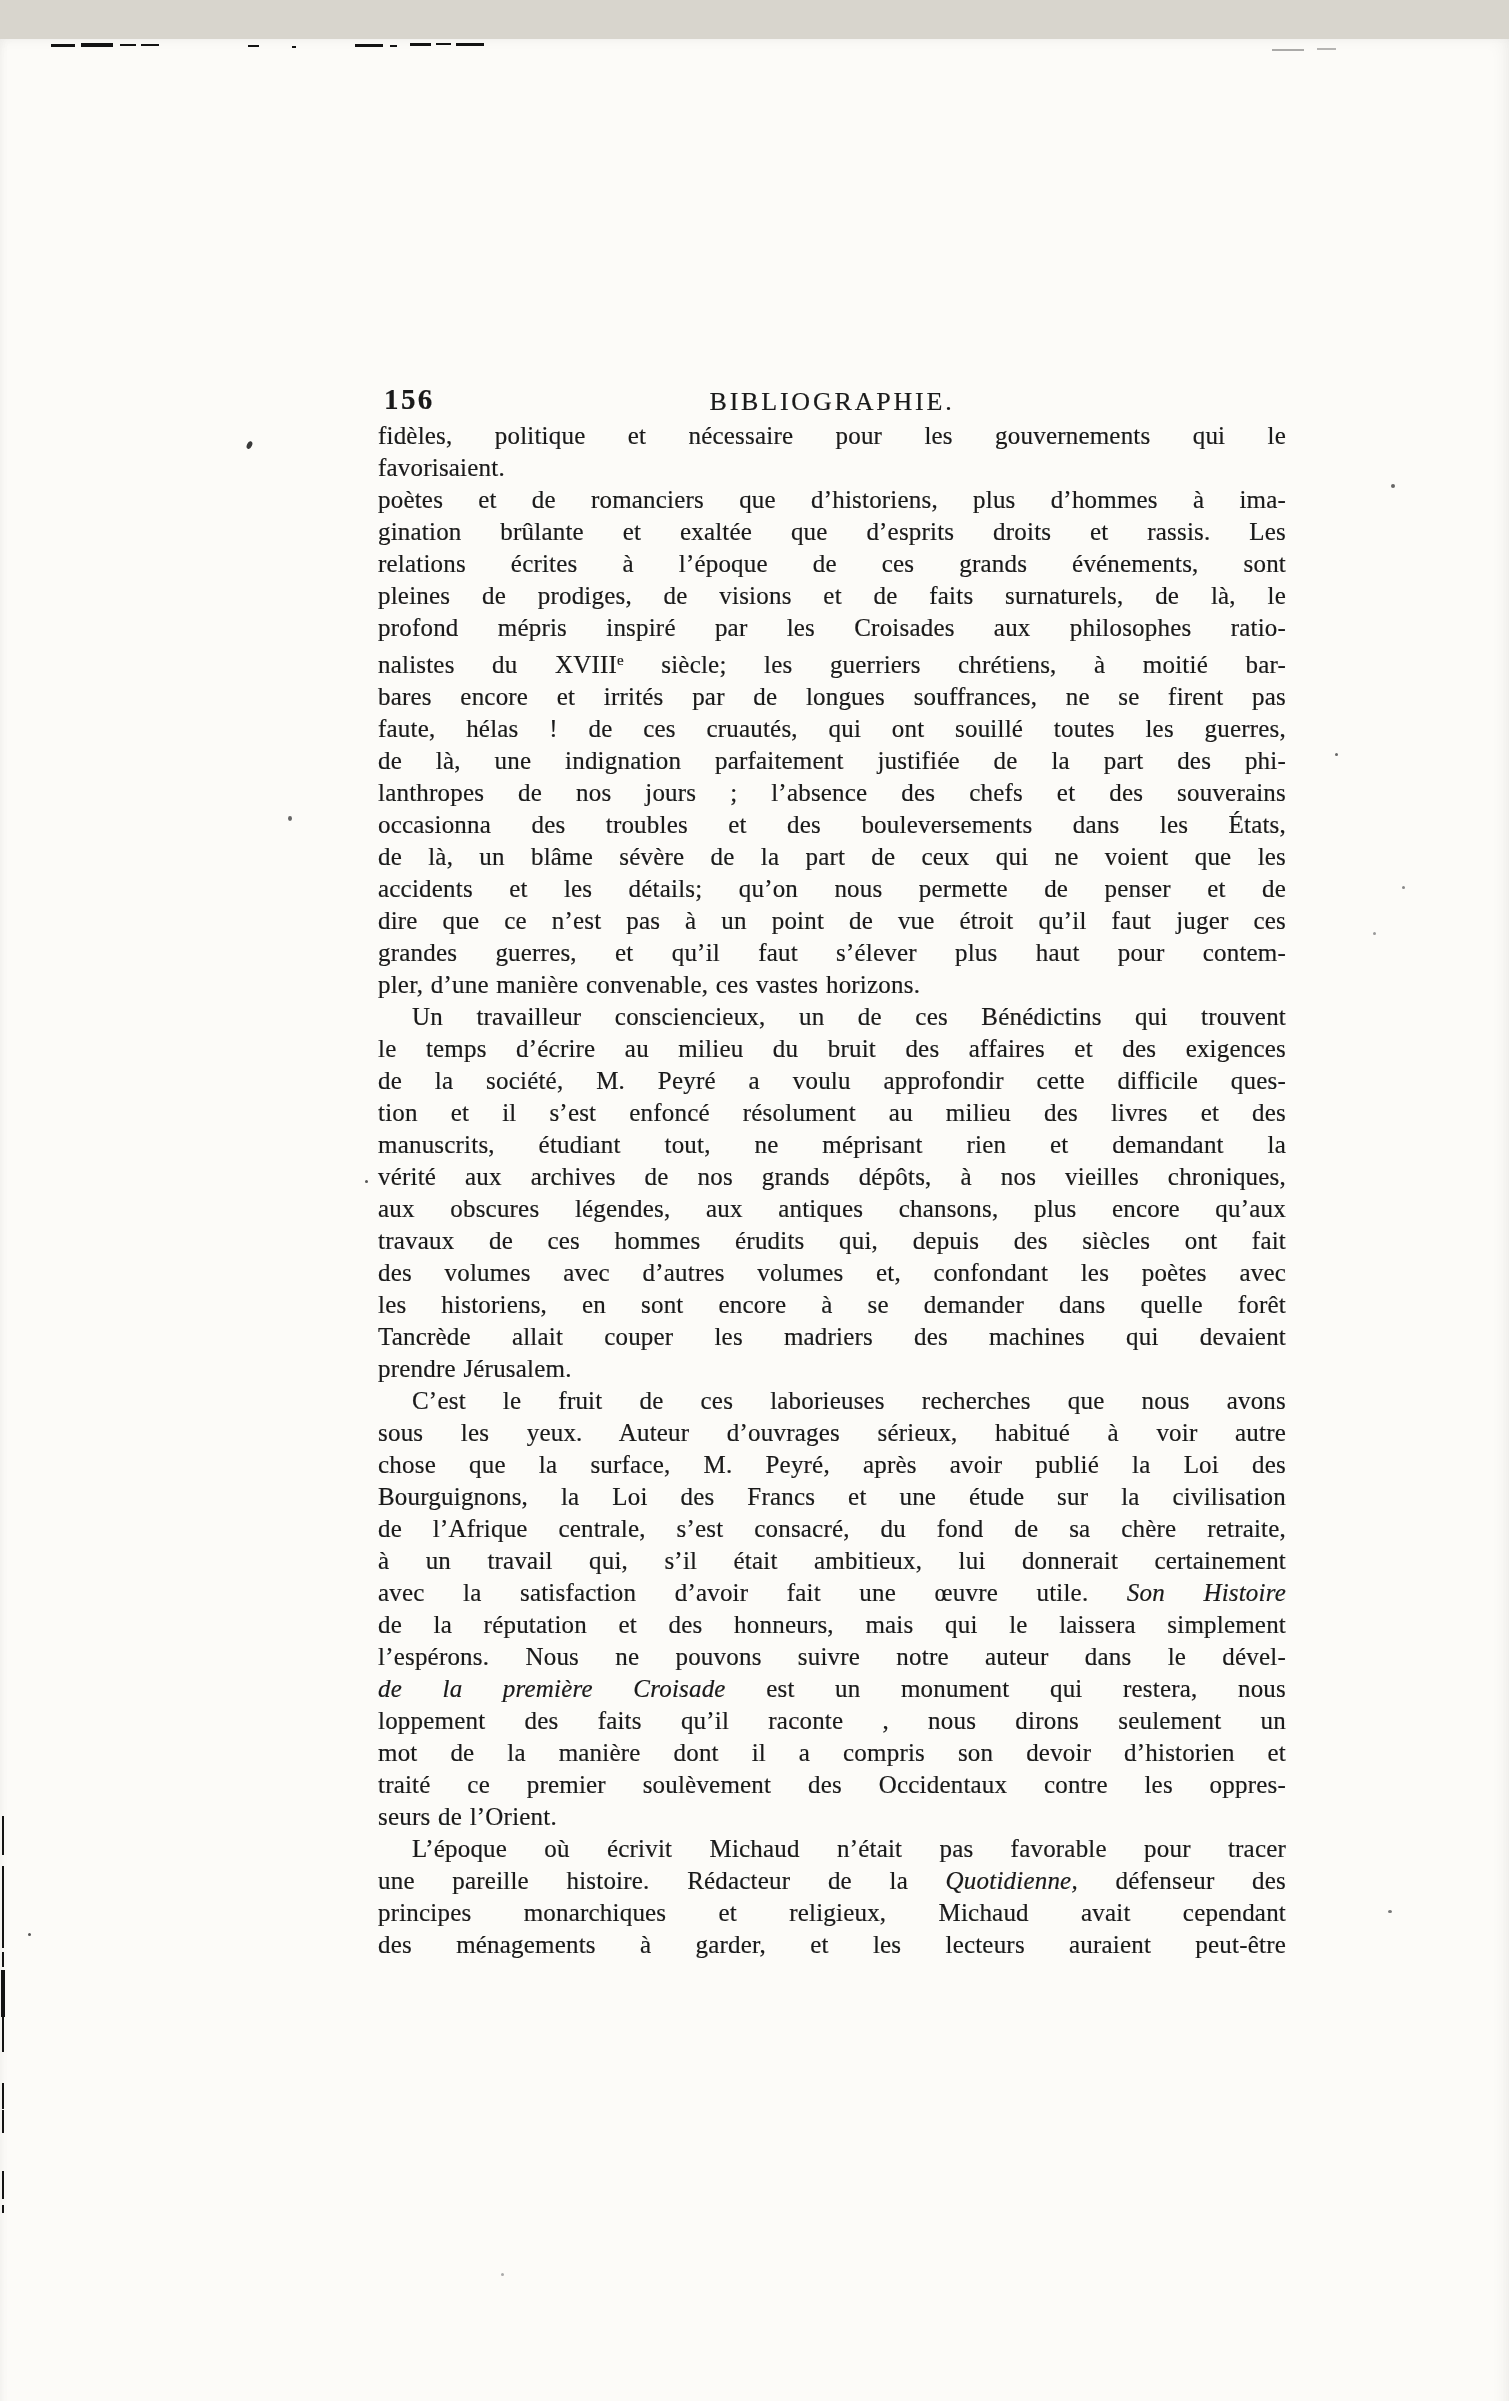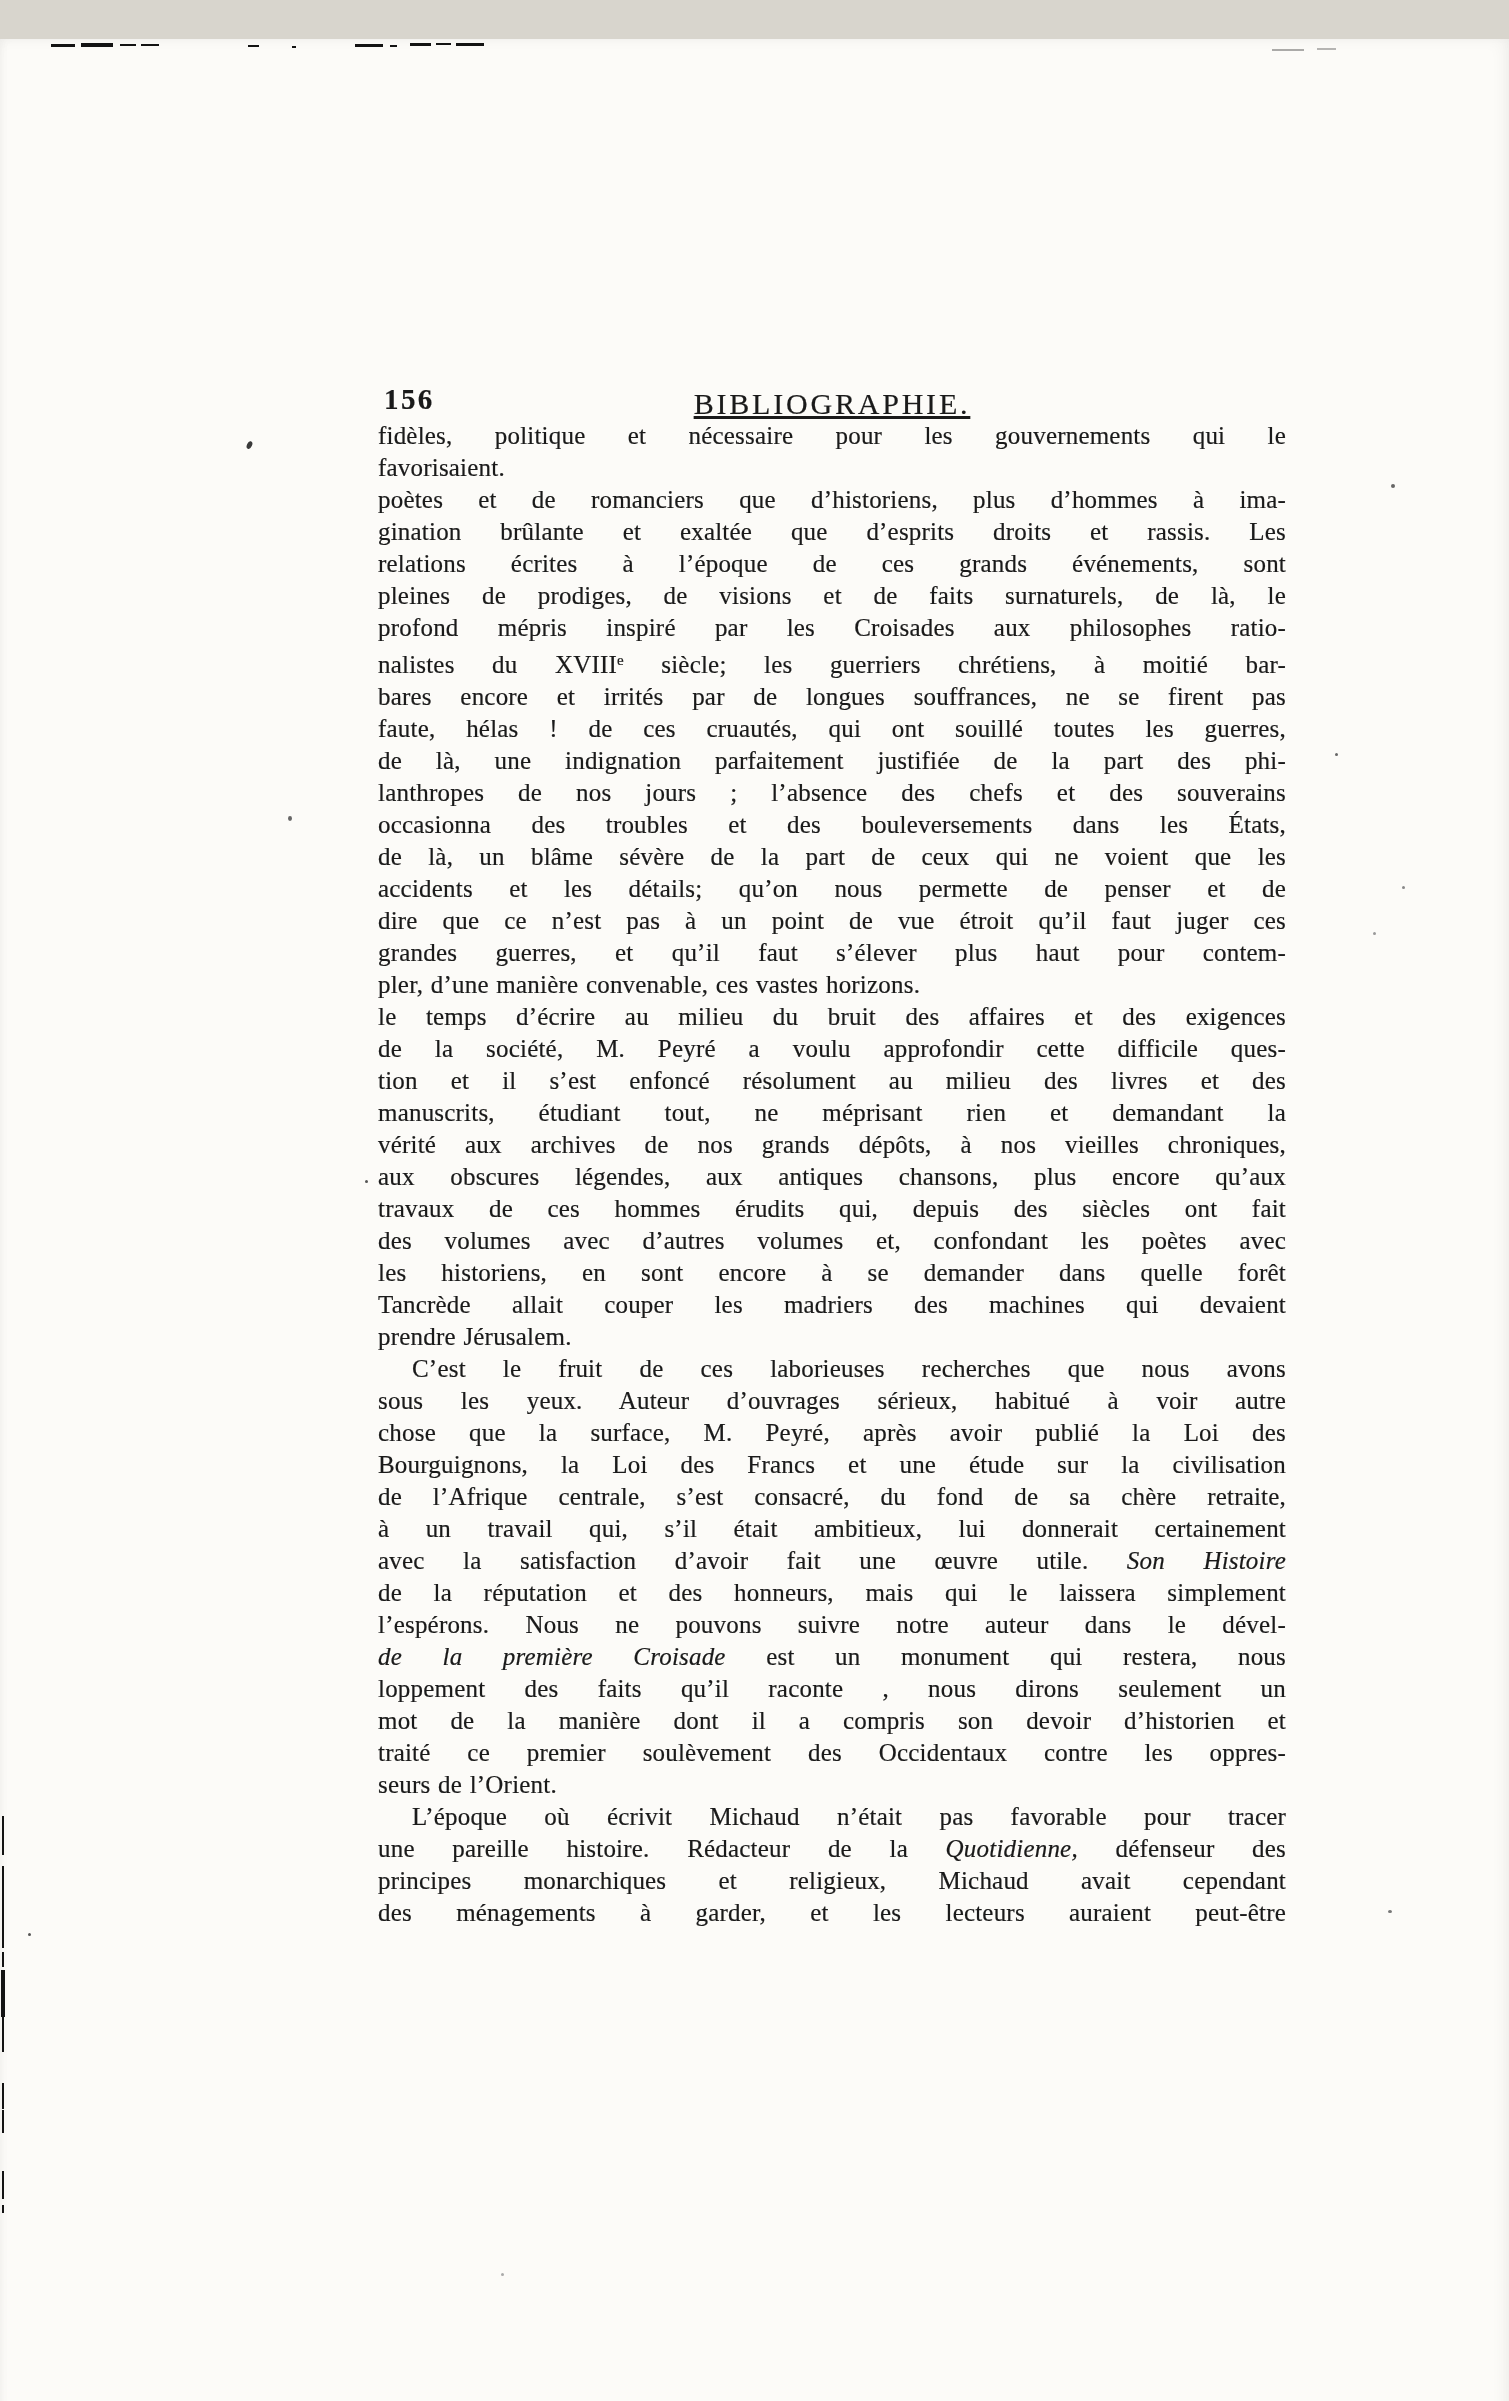--- a/index.html
+++ b/index.html
@@ -13,21 +13,21 @@
     -webkit-text-stroke:0.2px #1a1a1a;
     box-shadow:inset -6.5px 0 14.5px rgba(0,0,0,0.045), inset 0 -4.8px 11.3px rgba(0,0,0,0.035), inset 3.2px 0 8px rgba(0,0,0,0.02);
     margin-top:39px;
   }
   .page-number{
     position:absolute;left:384px;top:344px;
     font-size:29px;font-weight:bold;letter-spacing:2.4px;
   }
   .running-title{
     position:absolute;left:378px;top:348px;width:908px;
-    text-align:center;font-size:30px;letter-spacing:2.8px;font-weight:normal;text-decoration:underline;
+    text-align:center;font-size:26px;letter-spacing:2.8px;font-weight:normal;
   }
   .body-text{
     position:absolute;left:378px;top:381px;width:908px;
     font-size:25px;line-height:32px;
     word-spacing:1.2px;letter-spacing:0.2px;
   }
   .line{text-align:justify;text-align-last:justify;}
   .line.end{text-align-last:left;}
   .line.indent{text-indent:34px;}
   .it{font-style:italic;}
@@ -55,20 +55,21 @@
       <div class="line"><span>bares encore et irrités par de longues souffrances, ne se firent pas</span></div>
       <div class="line"><span>faute, hélas ! de ces cruautés, qui ont souillé toutes les guerres,</span></div>
       <div class="line"><span>de là, une indignation parfaitement justifiée de la part des phi-</span></div>
       <div class="line"><span>lanthropes de nos jours ; l’absence des chefs et des souverains</span></div>
       <div class="line"><span>occasionna des troubles et des bouleversements dans les États,</span></div>
       <div class="line"><span>de là, un blâme sévère de la part de ceux qui ne voient que les</span></div>
       <div class="line"><span>accidents et les détails; qu’on nous permette de penser et de</span></div>
       <div class="line"><span>dire que ce n’est pas à un point de vue étroit qu’il faut juger ces</span></div>
       <div class="line"><span>grandes guerres, et qu’il faut s’élever plus haut pour contem-</span></div>
       <div class="line end"><span>pler, d’une manière convenable, ces vastes horizons.</span></div>
+      <div class="line indent"><span>Un travailleur consciencieux, un de ces Bénédictins qui trouvent</span></div>
       <div class="line"><span>le temps d’écrire au milieu du bruit des affaires et des exigences</span></div>
       <div class="line"><span>de la société, M. Peyré a voulu approfondir cette difficile ques-</span></div>
       <div class="line"><span>tion et il s’est enfoncé résolument au milieu des livres et des</span></div>
       <div class="line"><span>manuscrits, étudiant tout, ne méprisant rien et demandant la</span></div>
       <div class="line"><span>vérité aux archives de nos grands dépôts, à nos vieilles chroniques,</span></div>
       <div class="line"><span>aux obscures légendes, aux antiques chansons, plus encore qu’aux</span></div>
       <div class="line"><span>travaux de ces hommes érudits qui, depuis des siècles ont fait</span></div>
       <div class="line"><span>des volumes avec d’autres volumes et, confondant les poètes avec</span></div>
       <div class="line"><span>les historiens, en sont encore à se demander dans quelle forêt</span></div>
       <div class="line"><span>Tancrède allait couper les madriers des machines qui devaient</span></div>

